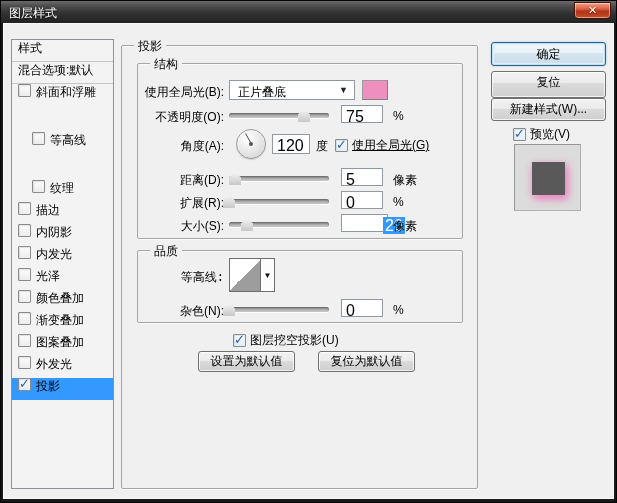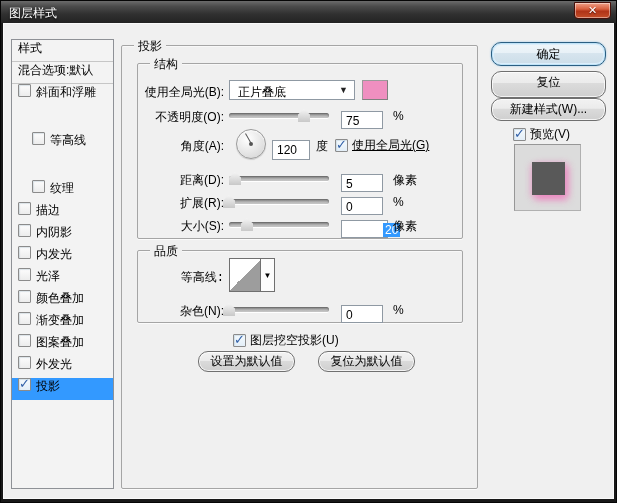--- a/index.html
+++ b/index.html
@@ -33,22 +33,22 @@
   .cb.checked { background:linear-gradient(180deg,#f4fafe,#e3eef7); }
   .cb.checked::after { content:"✓"; position:absolute; left:0px; top:-3px; font-size:13px; font-weight:bold; color:#3160a8; }
 
   
   .group { position:absolute; border:1px solid #a5a5a5; border-radius:2px; box-shadow:0 1px 0 rgba(255,255,255,.7), inset 0 1px 0 rgba(255,255,255,.5); }
   .group-label { position:absolute; top:-8px; background:#f0f0f0; padding:0 4px; font-size:12px; }
 
   .lbl { position:absolute; text-align:right; font-size:12px; white-space:nowrap; }
   .unit { position:absolute; font-size:12px; white-space:nowrap; }
 
-  .field { position:absolute; height:18px; background:#fff; border:1px solid #8f99a3; font-size:12px;
-    padding:2px 4px; white-space:nowrap;margin-top:6px; }
+  .field { position:absolute; height:18px; background:#fff; border:1px solid #8f99a3; font-size:16px;
+    padding:2px 4px; white-space:nowrap; }
   .field .sel { background:#3399ff; color:#fff; padding:0 2px; }
 
   .combo { position:absolute; left:228px; top:79px; width:126px; height:20px; background:#fff;
     border:1px solid #8f99a3; cursor:pointer; }
   .combo .ctext { position:absolute; left:8px; top:3px; }
   .combo .carrow { position:absolute; right:6px; top:4px; font-size:9px; color:#222; }
 
   .swatch { position:absolute; left:361px; top:79px; width:26px; height:20px;
     border:1px solid #9a9a9a; border-right-color:#808080; border-bottom-color:#808080; cursor:pointer; }
 
@@ -64,21 +64,21 @@
     background:radial-gradient(circle at 38% 32%, #ffffff, #dedede 70%, #cfcfcf);
     border:1px solid #9b9b9b; box-shadow:inset 0 1px 2px rgba(255,255,255,.9), 0 1px 1px rgba(0,0,0,.15); cursor:pointer; }
   .dial .needle { position:absolute; left:14px; top:2px; width:1px; height:12px; background:#555; transform-origin:50% 100%; }
   .dial .dot { position:absolute; left:12px; top:12px; width:4px; height:4px; border-radius:50%; background:#555; }
 
   .contour-thumb { position:absolute; left:228px; top:257px; width:32px; height:34px;
     border:1px solid #6f6f6f; background:linear-gradient(135deg,#ffffff 50%,#9d9d9d 50%); cursor:pointer; }
   .contour-arrow { position:absolute; left:260px; top:257px; width:14px; height:34px; background:#fcfcfc;
     border:1px solid #6f6f6f; border-left:none; font-size:8px; text-align:center; line-height:34px; cursor:pointer; }
 
-  .btn { position:absolute; border:1px solid #707070; border-radius:10px; font-size:12px; text-align:center;
+  .btn { position:absolute; border:1px solid #707070; border-radius:3px; font-size:12px; text-align:center;
     background:linear-gradient(180deg,#f2f2f2 0%,#ebebeb 45%,#dbdbdb 46%,#cfcfcf 100%);
     box-shadow:inset 0 0 0 1px rgba(255,255,255,.75); cursor:pointer; color:#000; }
   .btn.default { border-color:#2b5f83; box-shadow:inset 0 0 0 1px #bfe3f7, inset 0 0 0 2px #dceefb, 0 0 2px rgba(70,160,220,.6);
     background:linear-gradient(180deg,#f0f6fa 0%,#e8f1f7 45%,#d7e5ee 46%,#cbdde9 100%); }
 
   .cb-row { position:absolute; display:flex; align-items:center; gap:4px; white-space:nowrap; }
 
   .preview-thumb { position:absolute; left:513px; top:143px; width:67px; height:67px; background:#dcdcdc;
     border:1px solid #b0b0b0; border-top-color:#979797; border-left-color:#979797; }
   .preview-square { position:absolute; left:17px; top:17px; width:33px; height:33px; }

